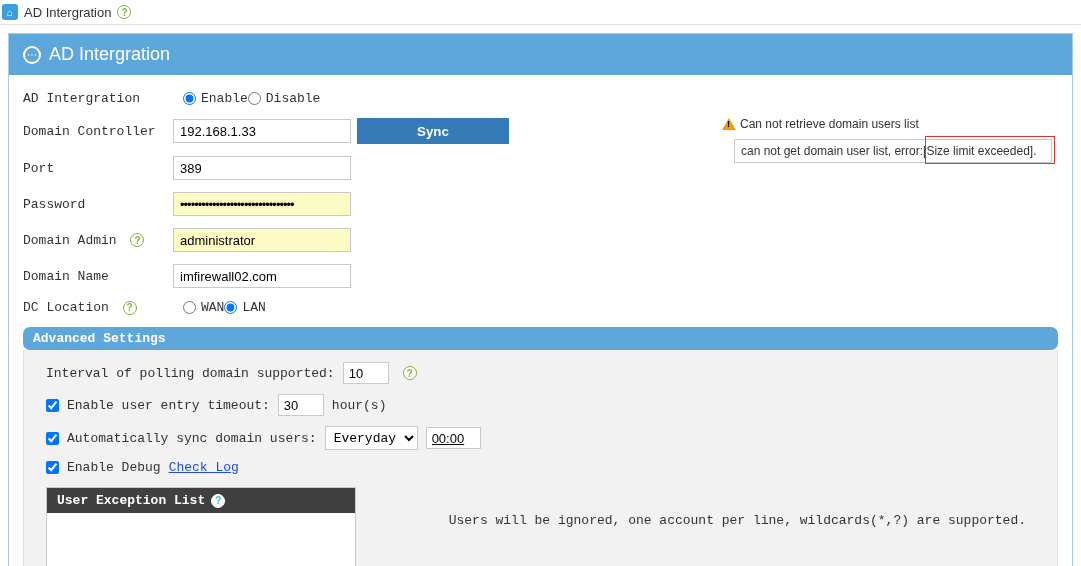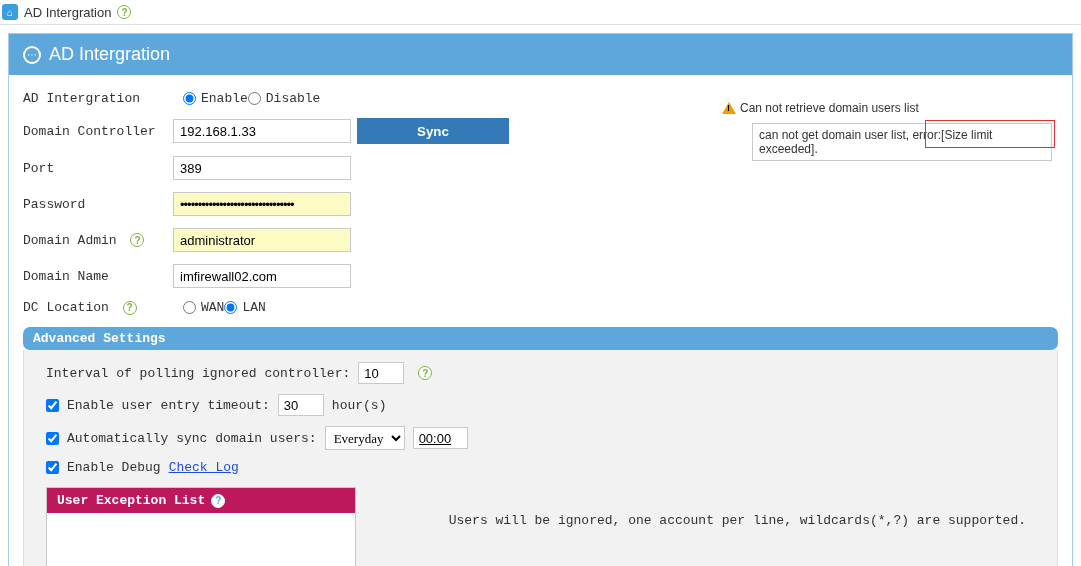--- a/index.html
+++ b/index.html
@@ -102,36 +102,36 @@
     cursor: pointer;
   }
   .warn-box {
     position: absolute;
     right: 20px;
     top: 26px;
     font-family: Arial, sans-serif;
     font-size: 12px;
     width: 330px;
   }
-  .warn-line1 { display:flex; align-items:center; gap:4px; color:#333; margin-bottom:8px;}
+  .warn-line1 { display:flex; align-items:center; gap:4px; color:#333; margin-bottom:8px;margin-top:16px;}
   .warn-icon {
     width:0; height:0;
     border-left:7px solid transparent;
     border-right:7px solid transparent;
     border-bottom:12px solid #f0a000;
     position:relative;
   }
   .warn-icon::after{
     content:"!"; position:absolute; left:-2px; top:1px; color:#000; font-size:9px; font-weight:bold;
   }
   .warn-msg {
     border: 1px solid #c9c9c9;
     padding: 4px 6px;
     background:#fff;
-    margin-left: 30px;
+    margin-left: 12px;
     position:relative;
     font-size:12px;
   }
   .red-box {
     position:absolute;
     border:1px solid #e03030;
     right:-4px; top:-4px;
     width:130px; height:28px;
     pointer-events:none;
   }
@@ -151,34 +151,34 @@
     border: 1px solid #e0e0e0;
     border-top:none;
     padding: 12px 14px 18px 22px;
   }
   .adv-row { display:flex; align-items:center; gap:8px; margin-bottom:10px;}
   .adv-row input[type=text]{
     border:1px solid #c9c9c9; height:22px; padding:1px 5px; width:46px;
     font-family: Arial, sans-serif; font-size: 13px; background:#fff;
   }
   .adv-row select{
-    border:1px solid #c9c9c9; height:24px; background:#fff; font-family:Liberation Serif, serif; font-size:13px;
+    border:1px solid #c9c9c9; height:24px; background:#fff; font-family:Liberation Mono, monospace; font-size:13px;
     padding: 0 4px;
   }
   .link { color:#1d4ed8; text-decoration:underline; cursor:pointer;}
   .uel-box{
     margin-top: 2px;
     width: 310px;
     background:#fff;
     border: 1px solid #c9c9c9;
     display:inline-block;
     vertical-align:top;
   }
   .uel-header{
-    background:#be185d;
+    background:#404040;
     color:#fff;
     font-weight:bold;
     padding:5px 10px;
     display:flex; align-items:center;
   }
   .uel-body{
     height:62px;
     background:#fff;
   }
   .uel-note{
@@ -279,21 +279,21 @@
           <span>LAN</span>
         </label>
       </div>
     </div>
 
     <div class="adv-section">
       <div class="adv-header">Advanced Settings</div>
       <div class="adv-body">
 
         <div class="adv-row">
-          <span>Interval of polling ignored controller:</span>
+          <span>Interval of polling domain supported:</span>
           <input type="text" value="10" style="">
           <span class="help-icon">?</span>
         </div>
 
         <div class="adv-row">
           <input type="checkbox" checked="" style="">
           <span>Enable user entry timeout:</span>
           <input type="text" value="30" style="">
           <span>hour(s)</span>
         </div>

